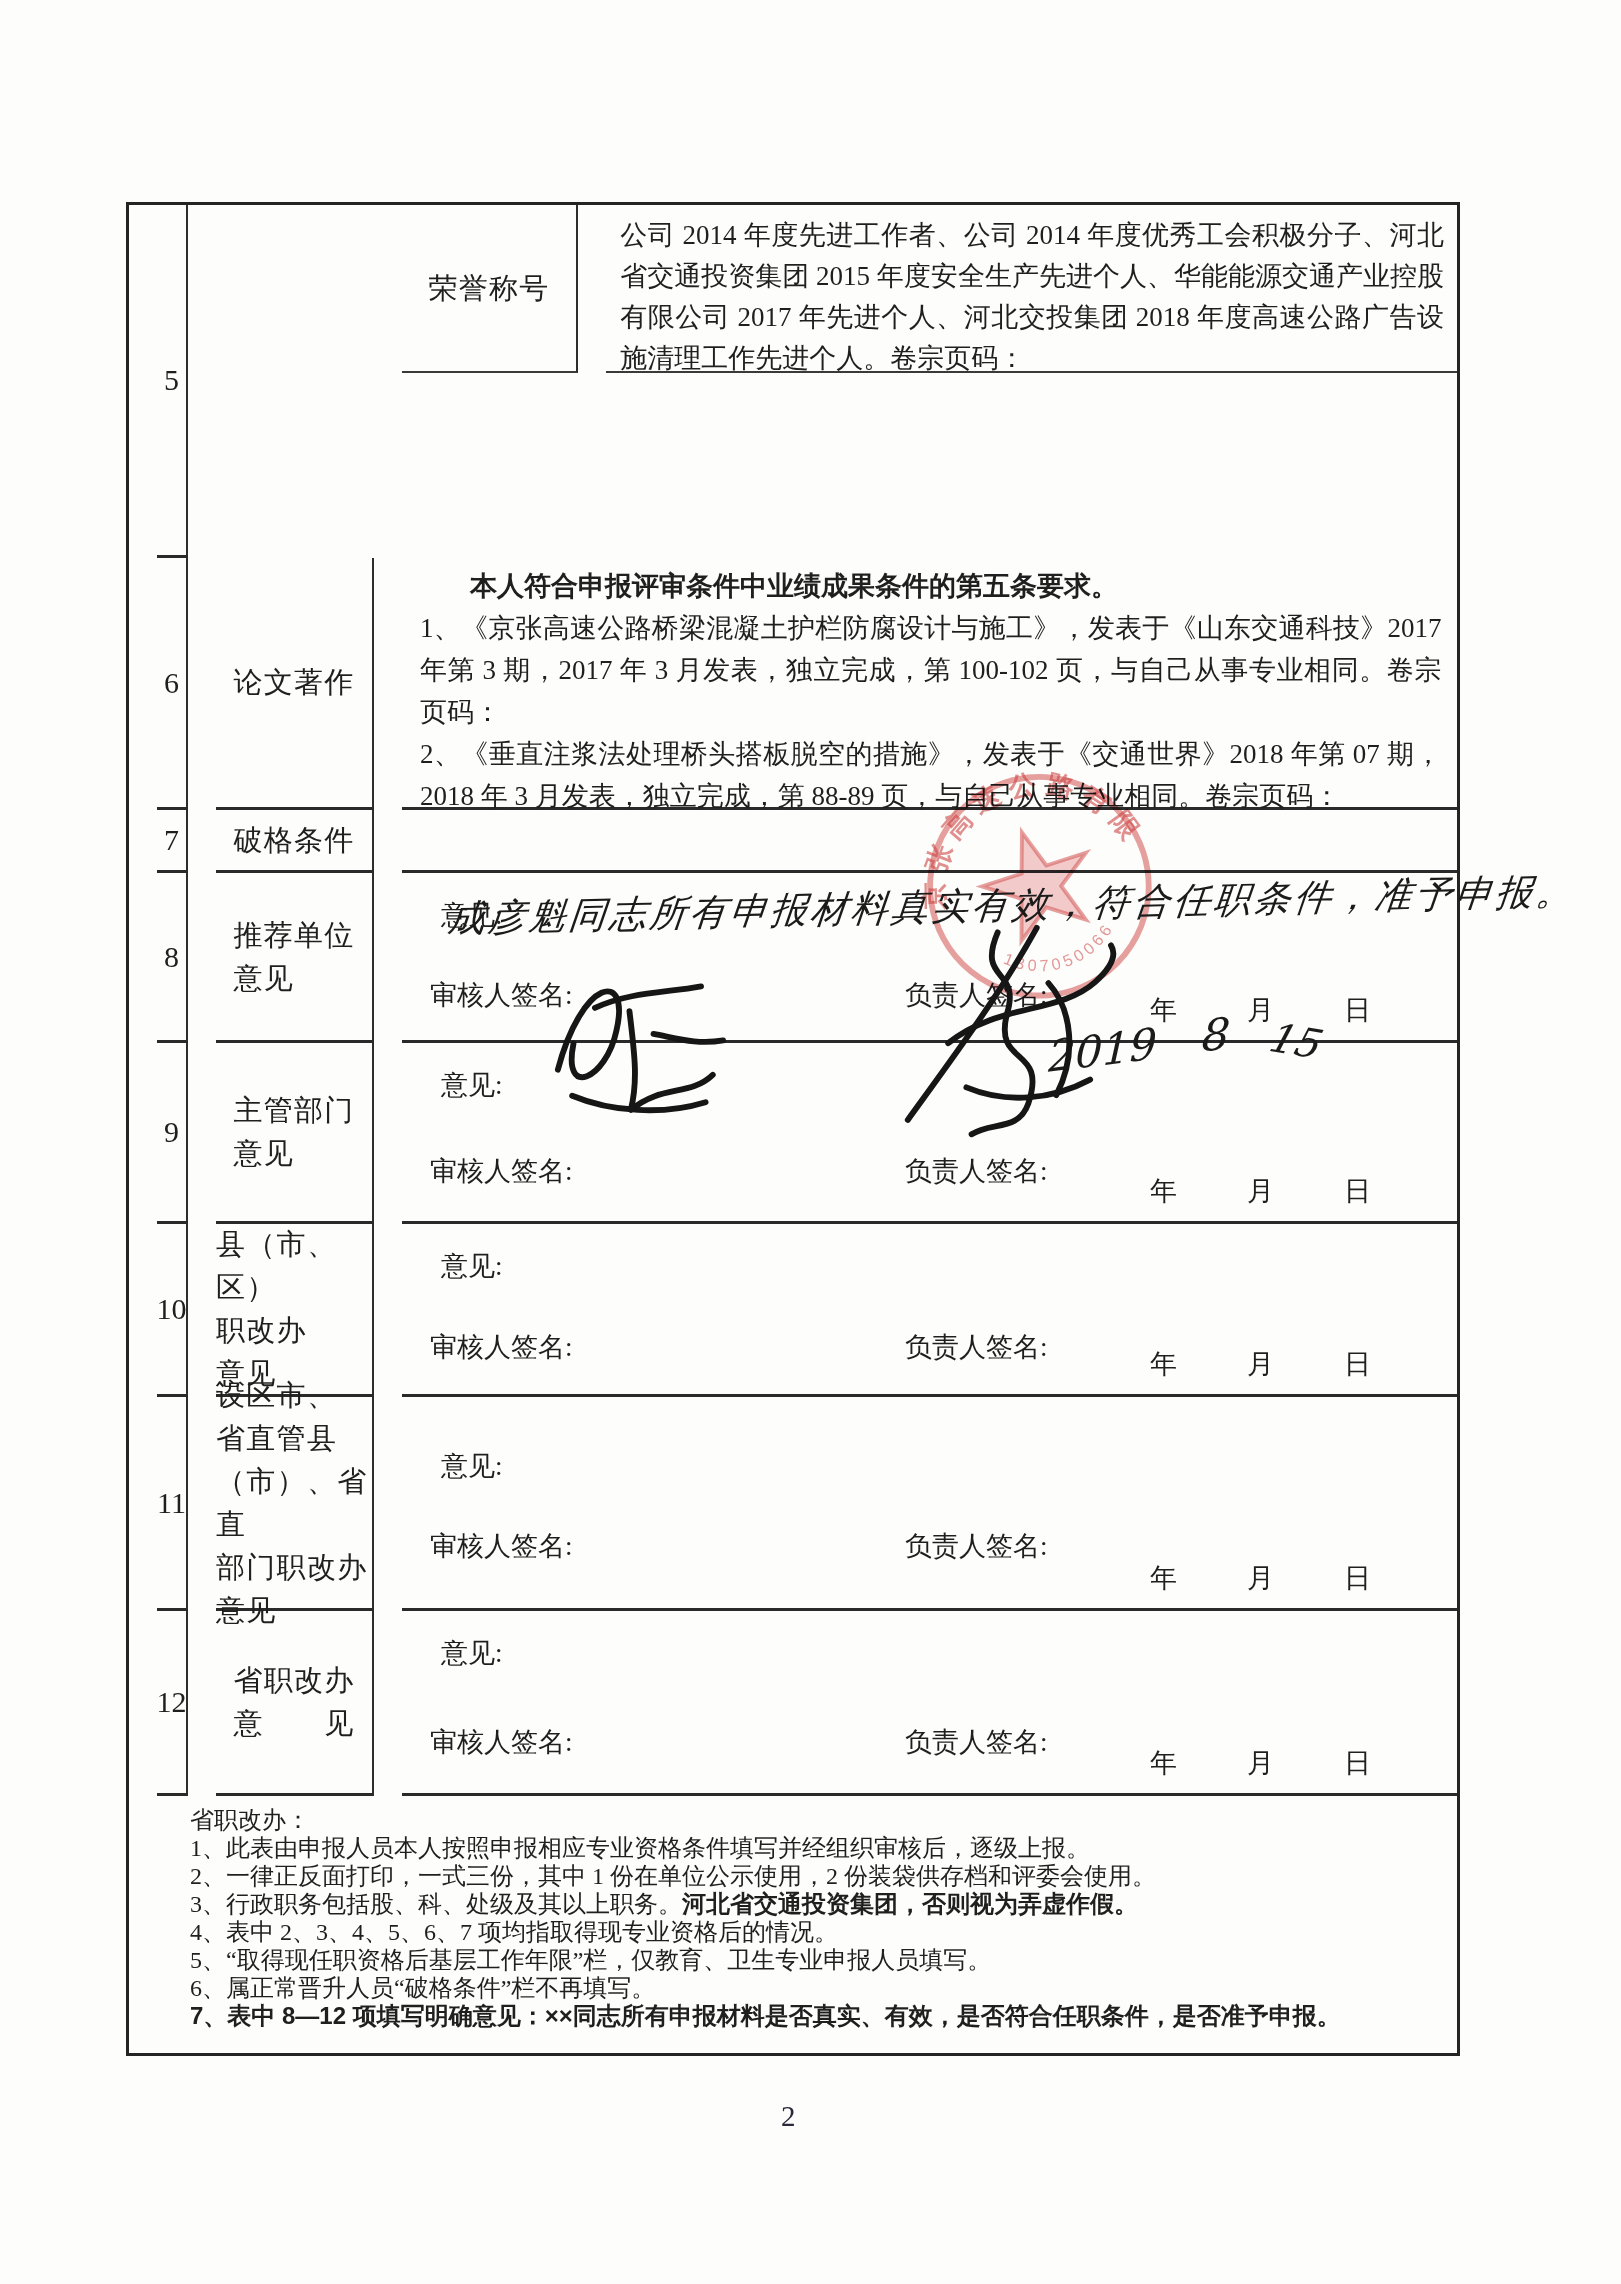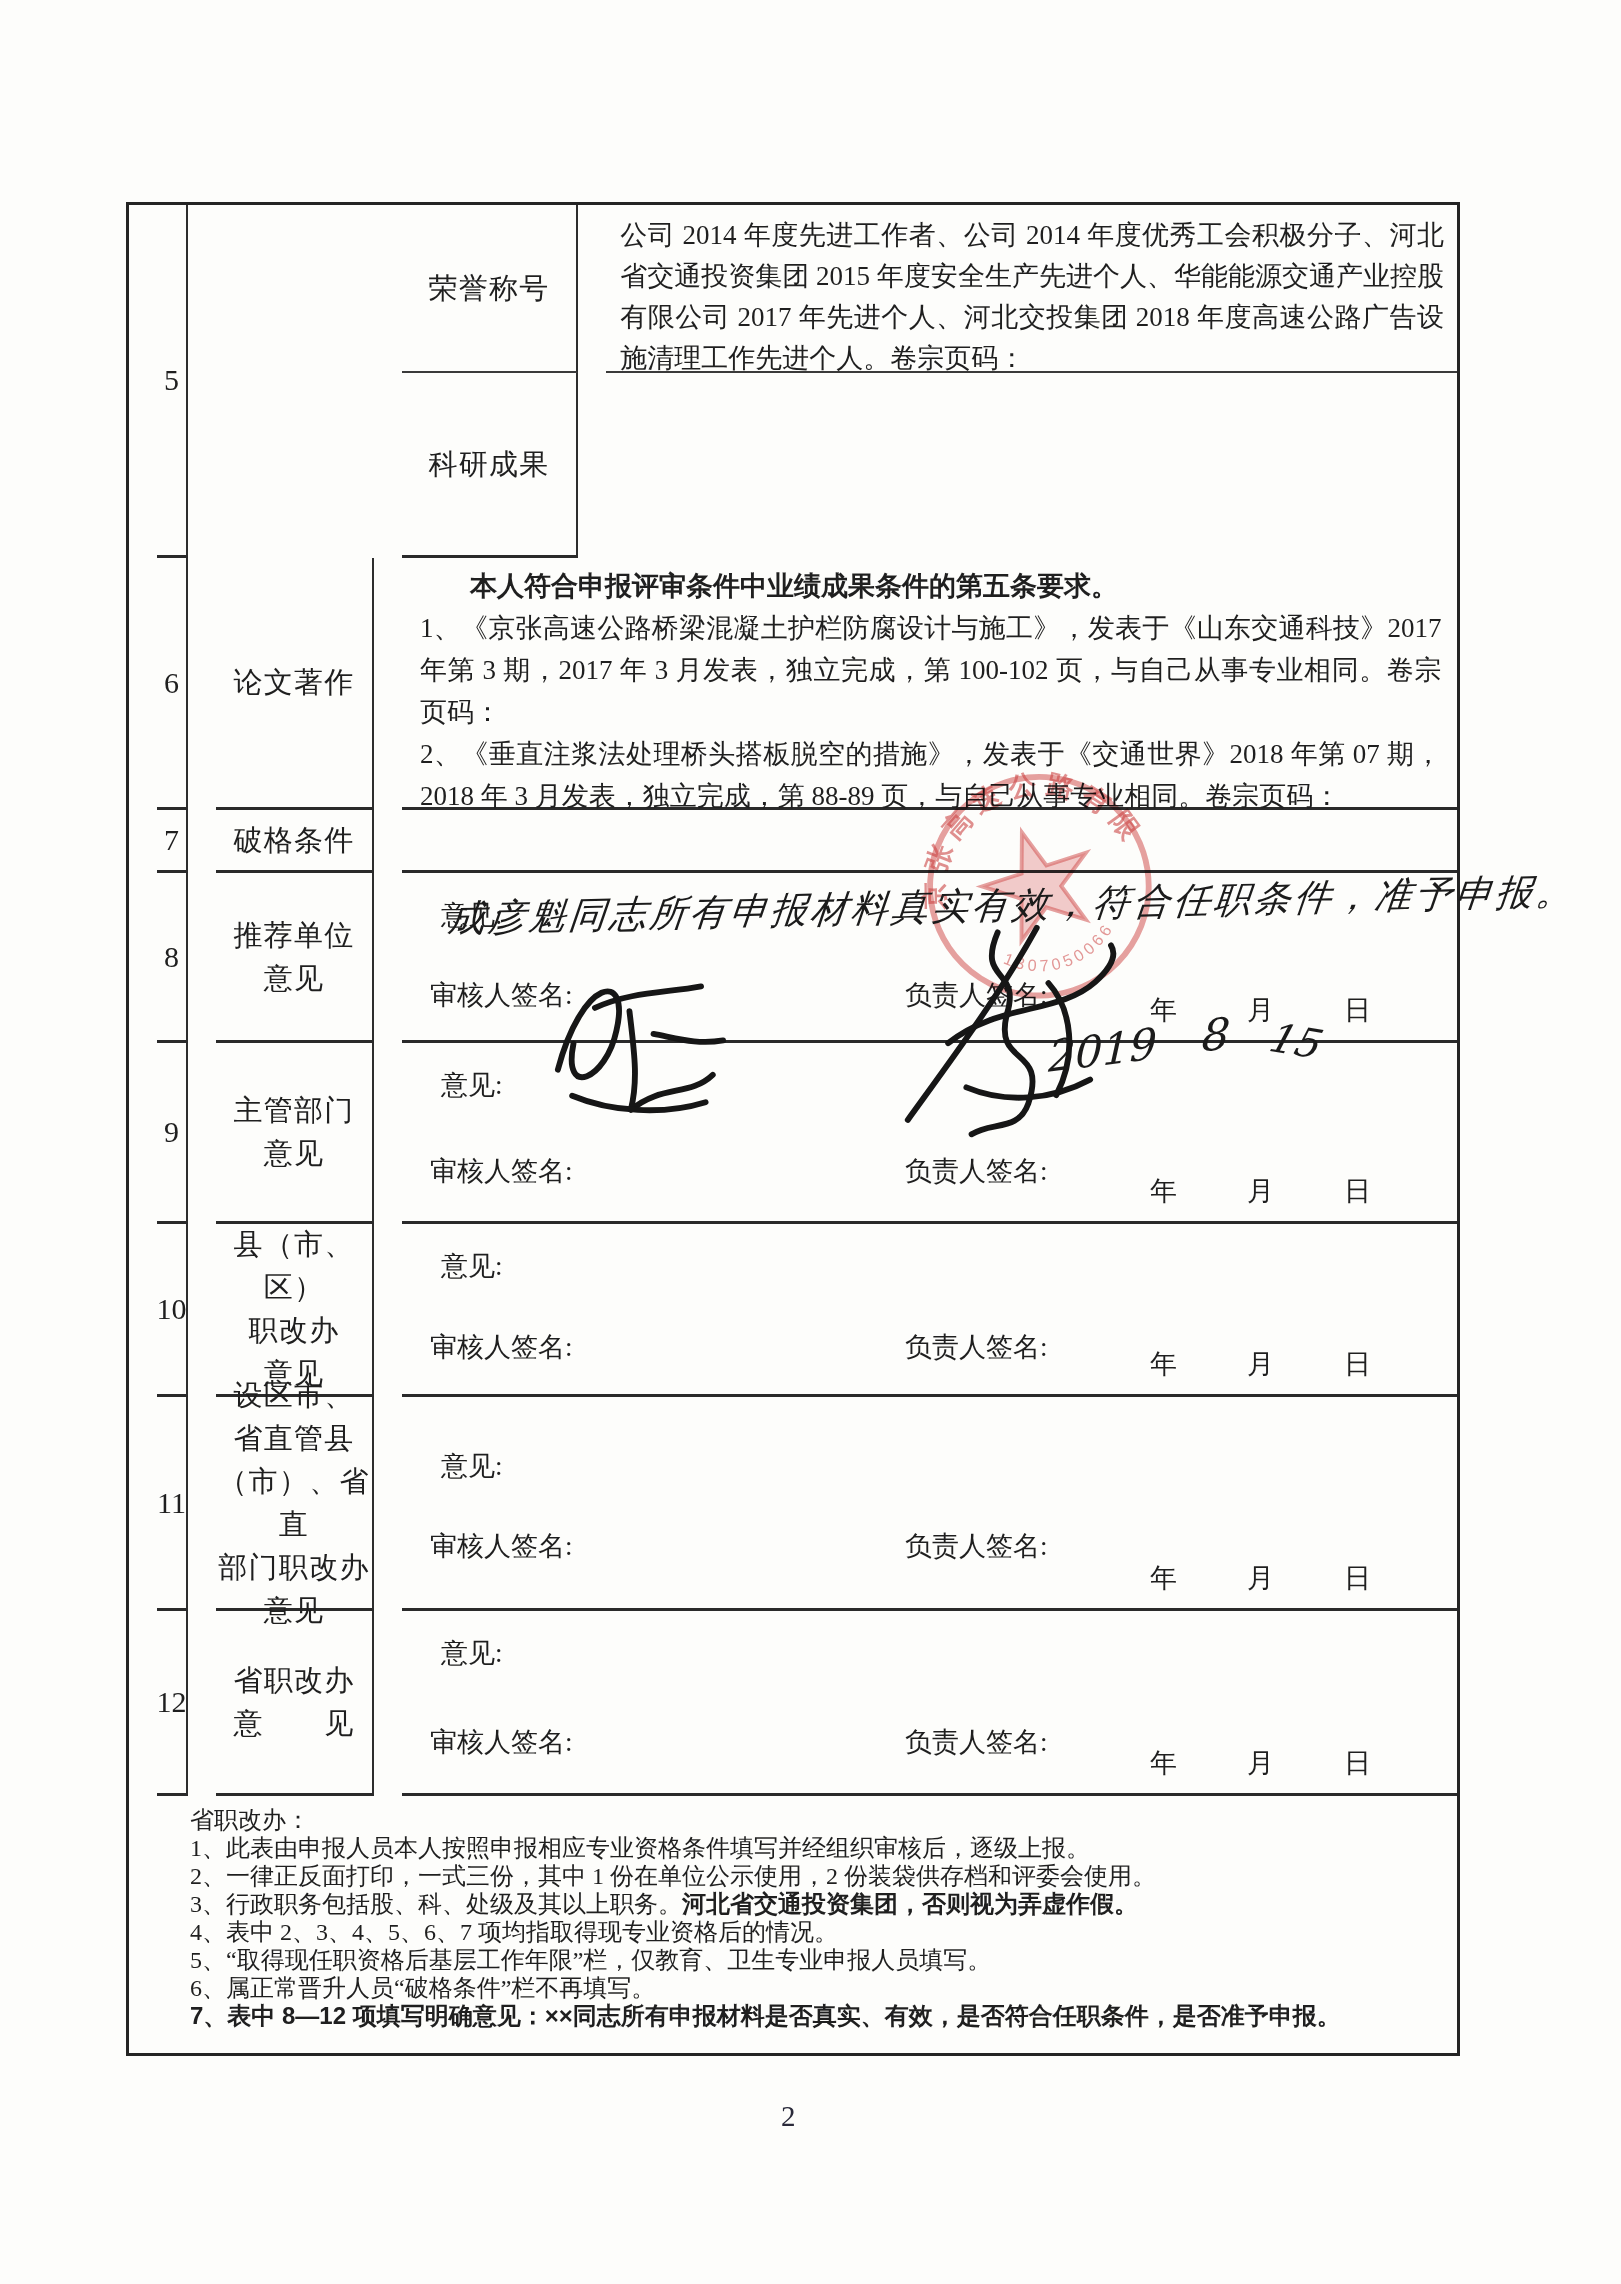--- a/index.html
+++ b/index.html
@@ -31,21 +31,21 @@
   }
   .c.bb4{border-bottom:2.6px solid #3a3a3a;}
   .c.norr{border-right:none;}
   .c.nobb{border-bottom:none;}
   .num{
     display:flex;align-items:center;justify-content:center;
     font-size:30px;
   }
   .lab{
     display:flex;align-items:center;justify-content:center;
-    text-align:center;
+    text-align:left;
     font-size:29px;line-height:43px;
     letter-spacing:1.3px;
     white-space:pre-line;
   }
   .body{font-size:27px;line-height:41px;text-align:justify;}
   .body p{margin:0;}
   .honor-cell{padding:10.4px 13px 0 14.3px;}
   .res-cell{padding:7.8px 14.3px 0 17px;}
   .row6-cell{padding:6.5px 15.6px 0 18px;line-height:42px;}
   .bold-line{
@@ -107,21 +107,20 @@
 
 <div class="page">
 
   <div class="tbl">
 
     <div class="c num" style="grid-area:1/1/3/2">5</div>
     <div class="c lab bb4" style="grid-area:1/3/2/4">荣誉称号</div>
     <div class="c body honor-cell norr bb4" style="grid-area:1/4/2/5">
       <p>公司 2014 年度先进工作者、公司 2014 年度优秀工会积极分子、河北省交通投资集团 2015 年度安全生产先进个人、华能能源交通产业控股有限公司 2017 年先进个人、河北交投集团 2018 年度高速公路广告设施清理工作先进个人。卷宗页码：</p>
     </div>
-    <div class="c lab" style="grid-area:2/3/3/4">科研成果</div>
 
     <div class="c num" style="grid-area:3/1/4/2">6</div>
     <div class="c lab" style="grid-area:3/2/4/3">论文著作</div>
     <div class="c body row6-cell norr" style="grid-area:3/3/4/5">
       <p class="bold-line ind76">本人符合申报评审条件中业绩成果条件的第五条要求。</p>
       <p>1、《京张高速公路桥梁混凝土护栏防腐设计与施工》，发表于《山东交通科技》2017 年第 3 期，2017 年 3 月发表，独立完成，第 100-102 页，与自己从事专业相同。卷宗页码：</p>
       <p>2、《垂直注浆法处理桥头搭板脱空的措施》，发表于《交通世界》2018 年第 07 期，2018 年 3 月发表，独立完成，第 88-89 页，与自己从事专业相同。卷宗页码：</p>
     </div>
 
     <div class="c num" style="grid-area:4/1/5/2">7</div>

